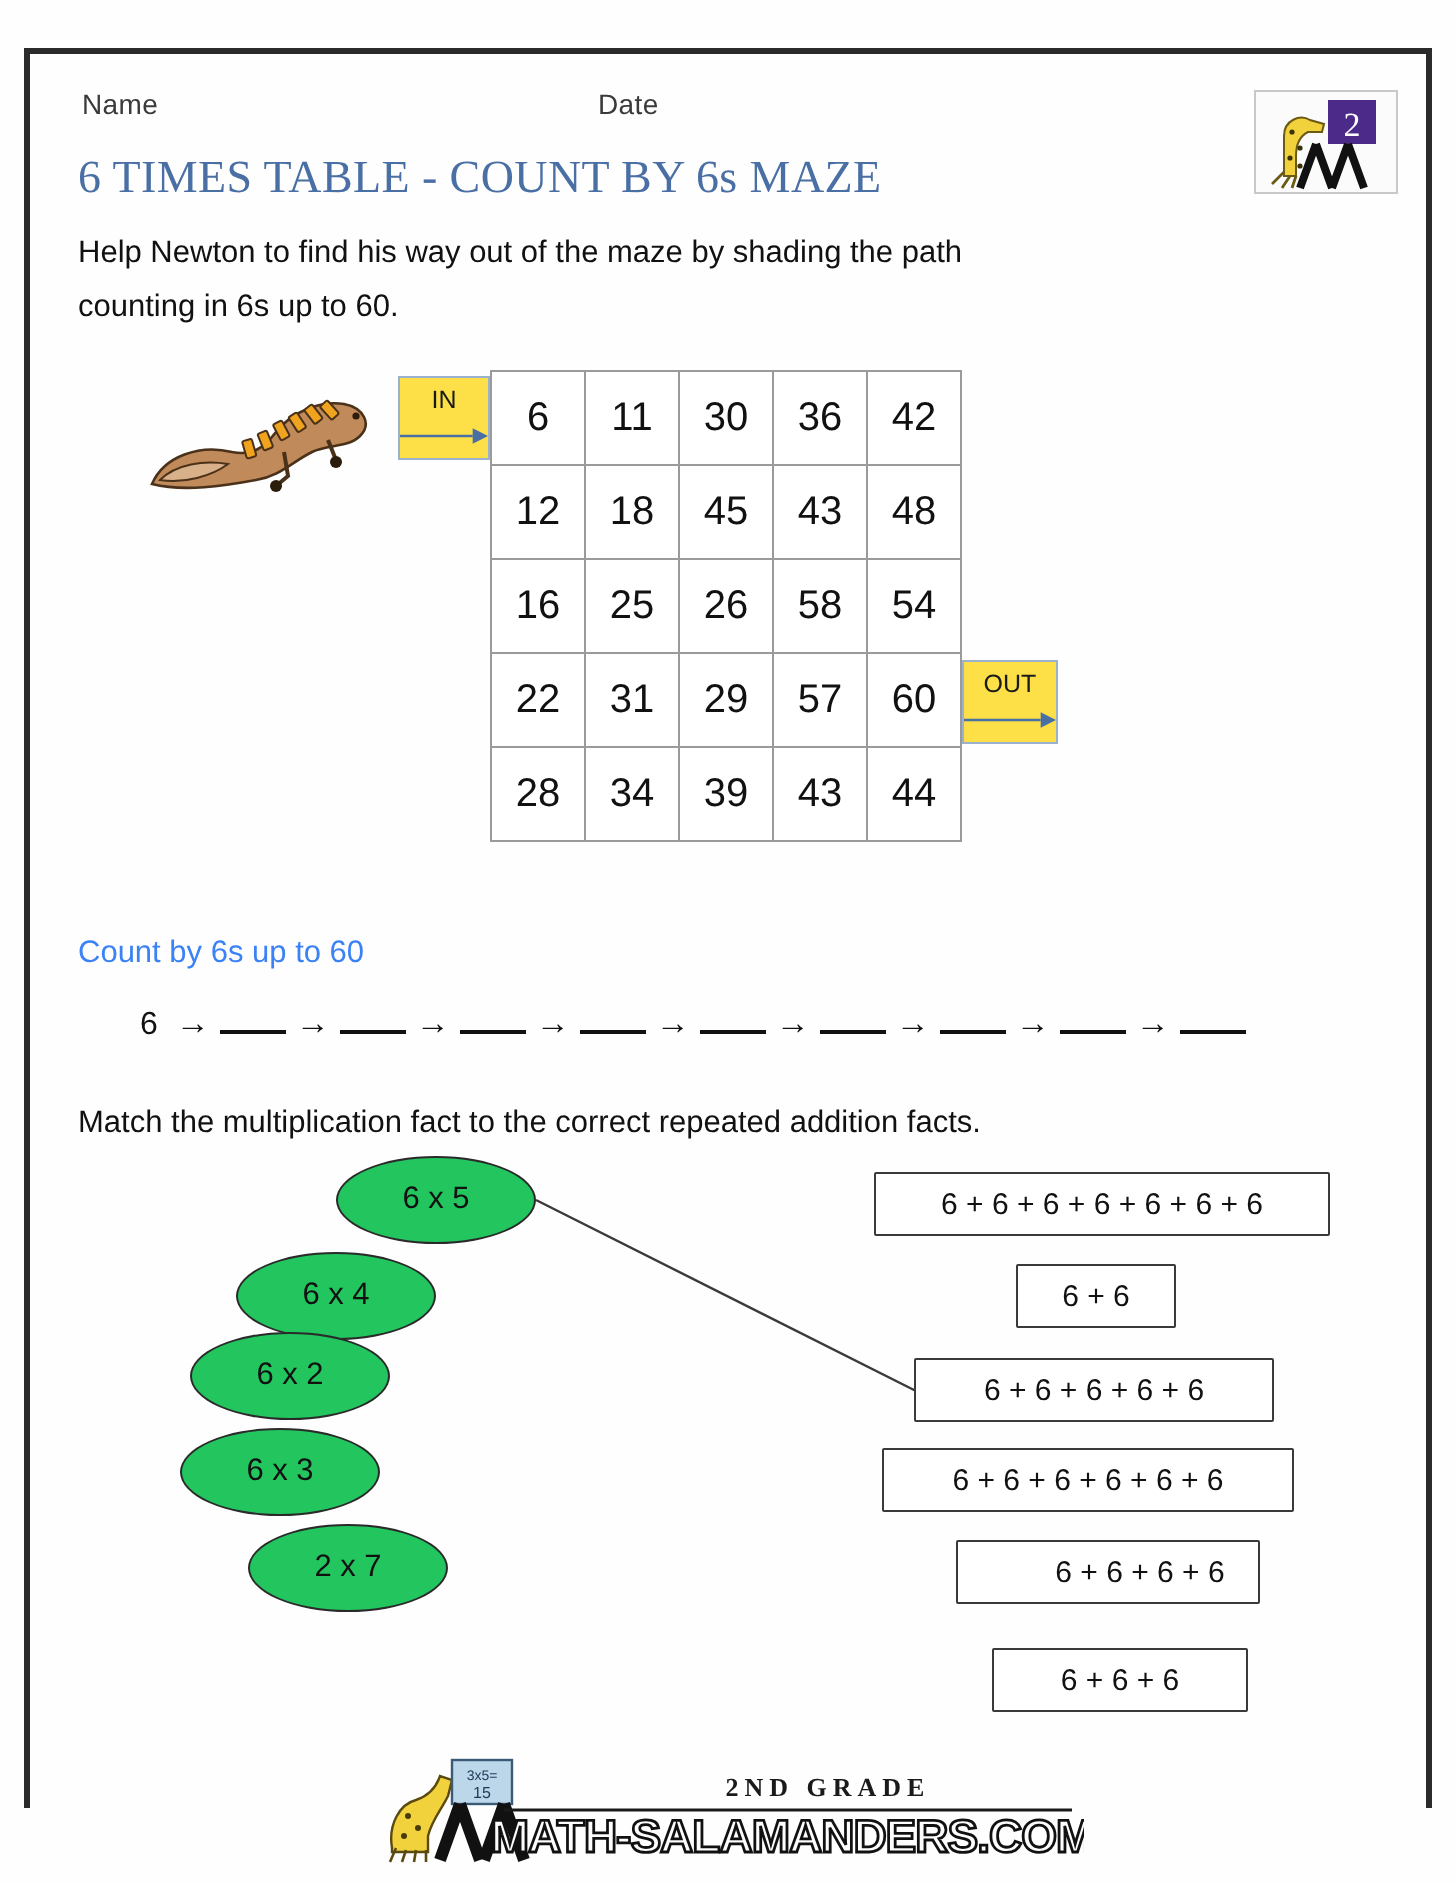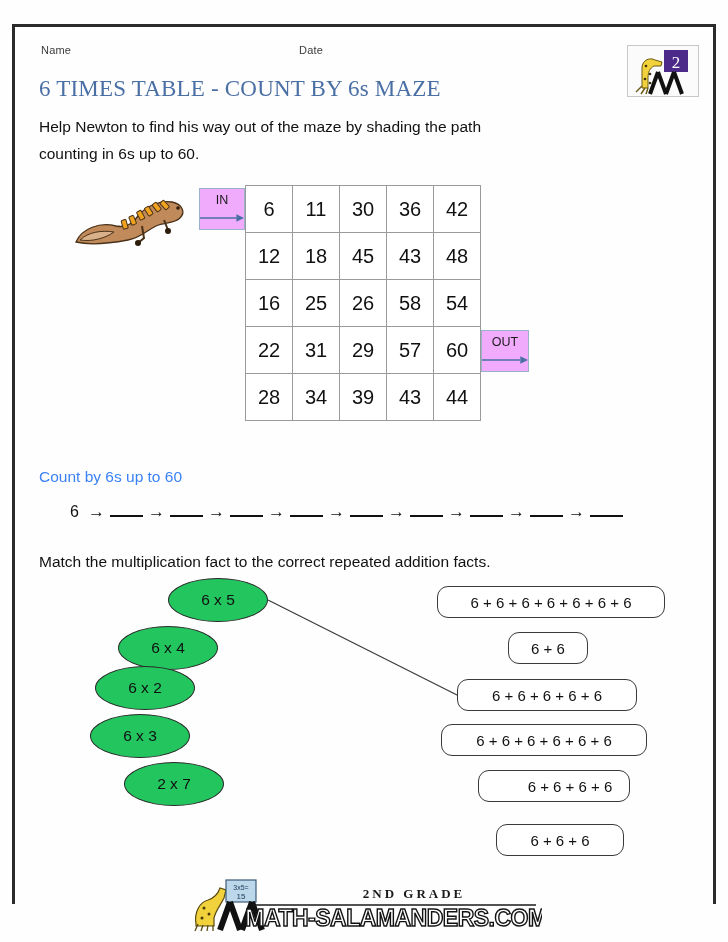--- a/index.html
+++ b/index.html
@@ -40,21 +40,21 @@
   .frame-right {
     position: absolute;
     left: 713px; top: 24px;
     width: 3px; height: 880px;
     background: #2b2b2b;
   }
 
   
   .hdr-label {
     position: absolute;
-    font-size: 11px;
+    font-size: 14px;
     color: #3b3b3b;
     font-family: "Liberation Sans", sans-serif;
     letter-spacing: .2px;
   }
   #name-label { left: 41px; top: 44px; }
   #date-label { left: 299px; top: 44px; }
 
   #grade-logo {
     position: absolute;
     left: 627px; top: 45px;
@@ -106,21 +106,21 @@
     vertical-align: middle;
     font-family: "Liberation Sans", sans-serif;
     font-size: 20px;
     color: #111;
     background: #fff;
     padding: 0;
   }
 
   .gate {
     position: absolute;
-    background: #f0abfc;
+    background: #fde047;
     border: 1px solid #9bb2cf;
   }
   #gate-in {
     left: 199px; top: 188px;
     width: 46px; height: 42px;
   }
   #gate-out {
     left: 481px; top: 330px;
     width: 48px; height: 42px;
   }
@@ -193,21 +193,21 @@
     justify-content: center;
     font-family: "Liberation Sans", sans-serif;
     font-size: 15.5px;
     color: #111;
     height: 44px;
     width: 100px;
   }
   .sum-box {
     position: absolute;
     border: 1.3px solid #3a3a3a;
-    border-radius: 11px;
+    border-radius: 1px;
     background: #fff;
     display: flex;
     align-items: center;
     justify-content: center;
     font-family: "Liberation Sans", sans-serif;
     font-size: 15px;
     color: #111;
     height: 32px;
   }
   #connector { position: absolute; left: 0; top: 0; width: 728px; height: 942px; }

